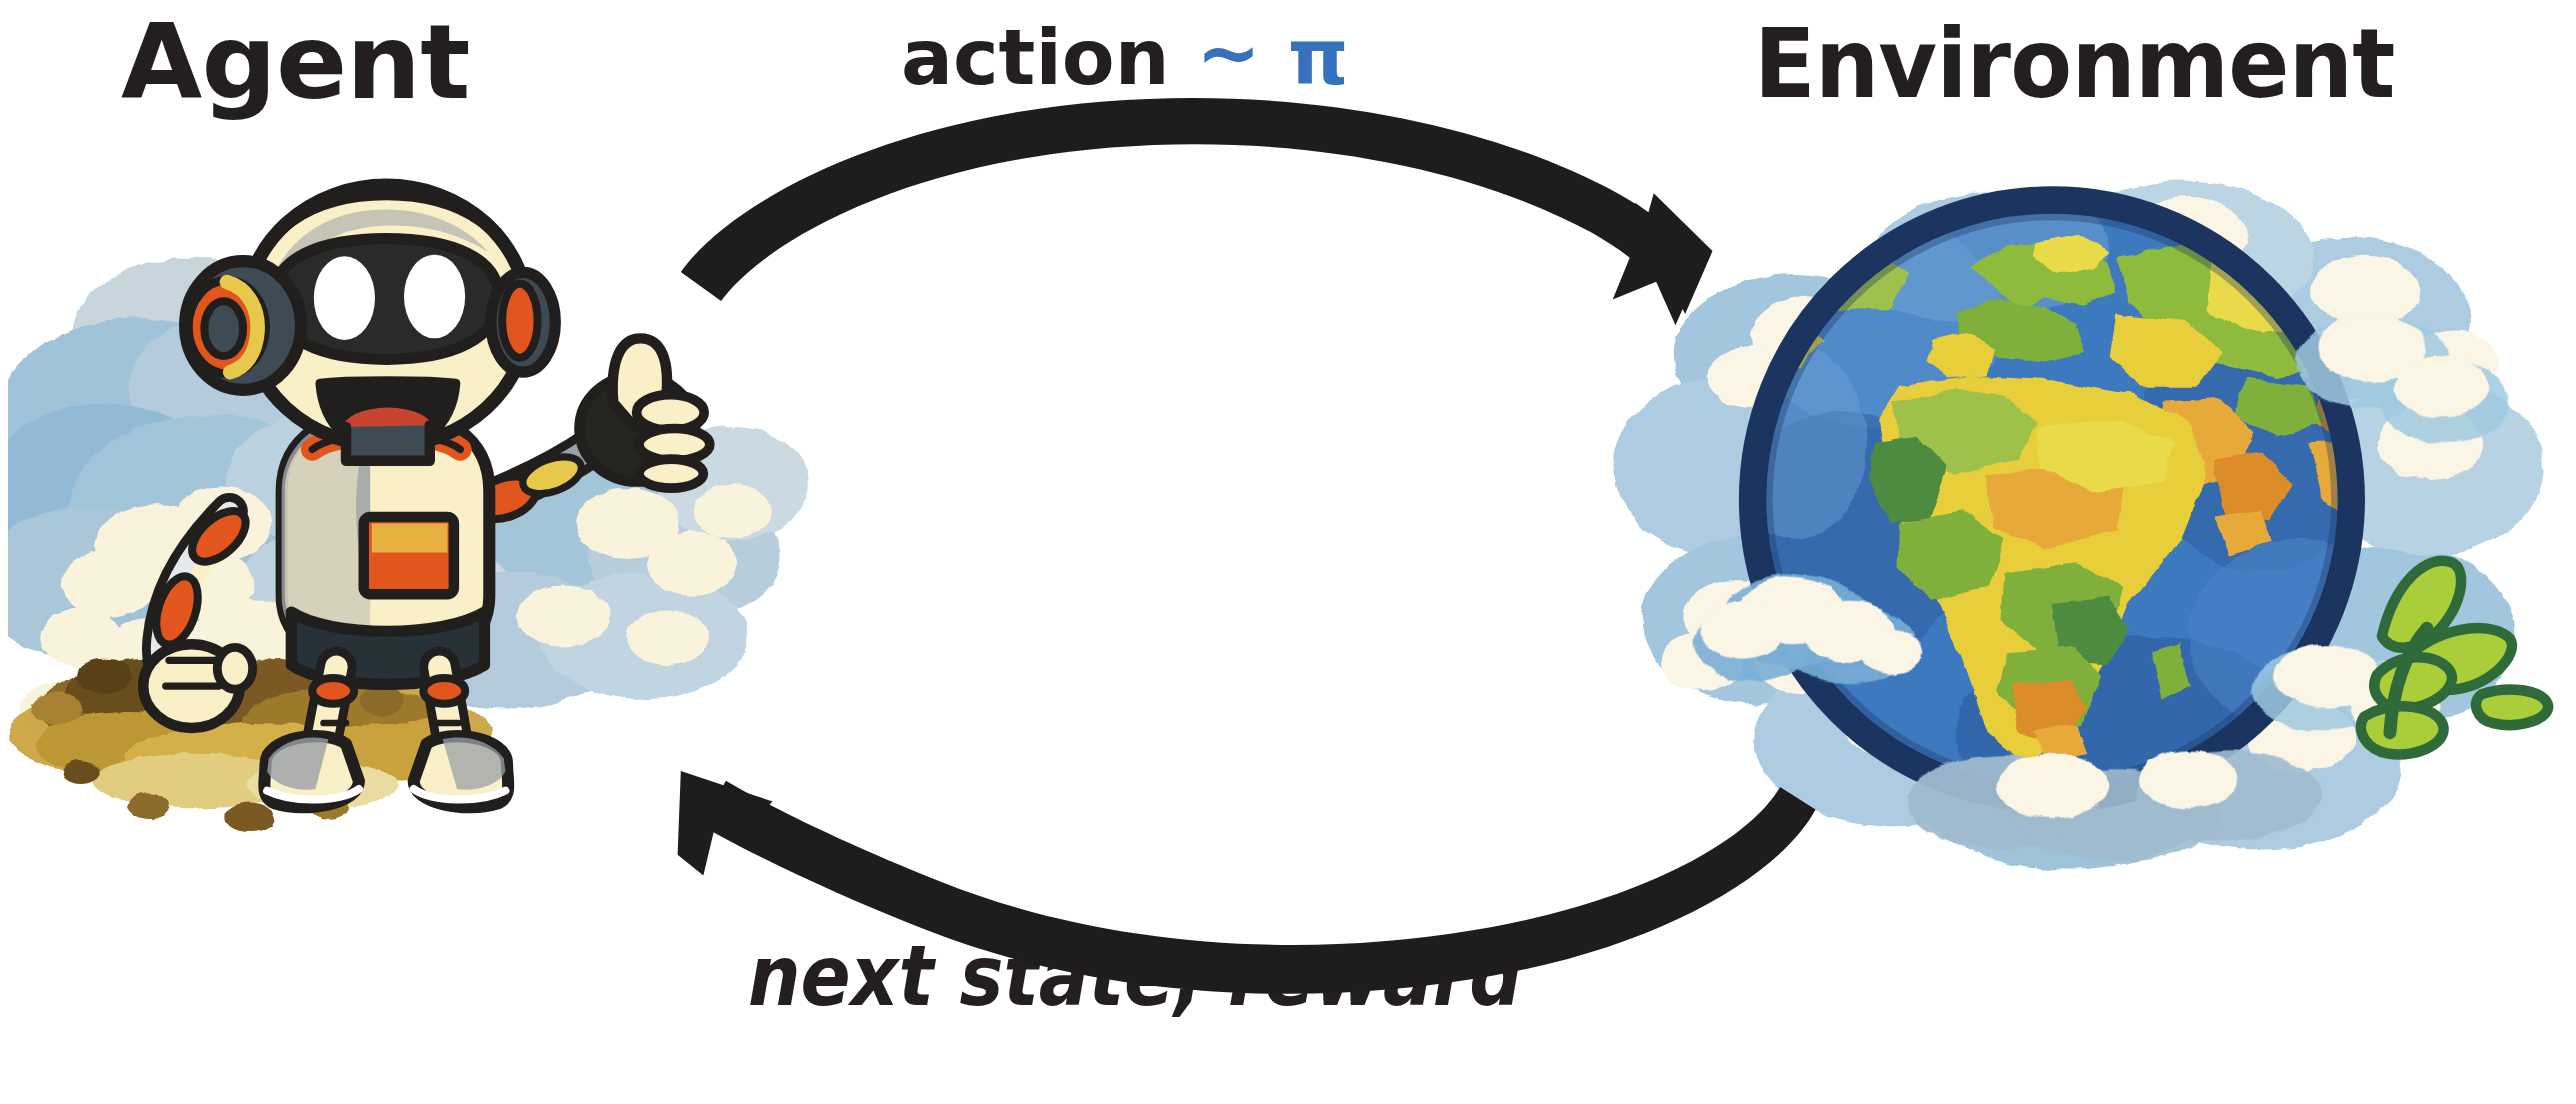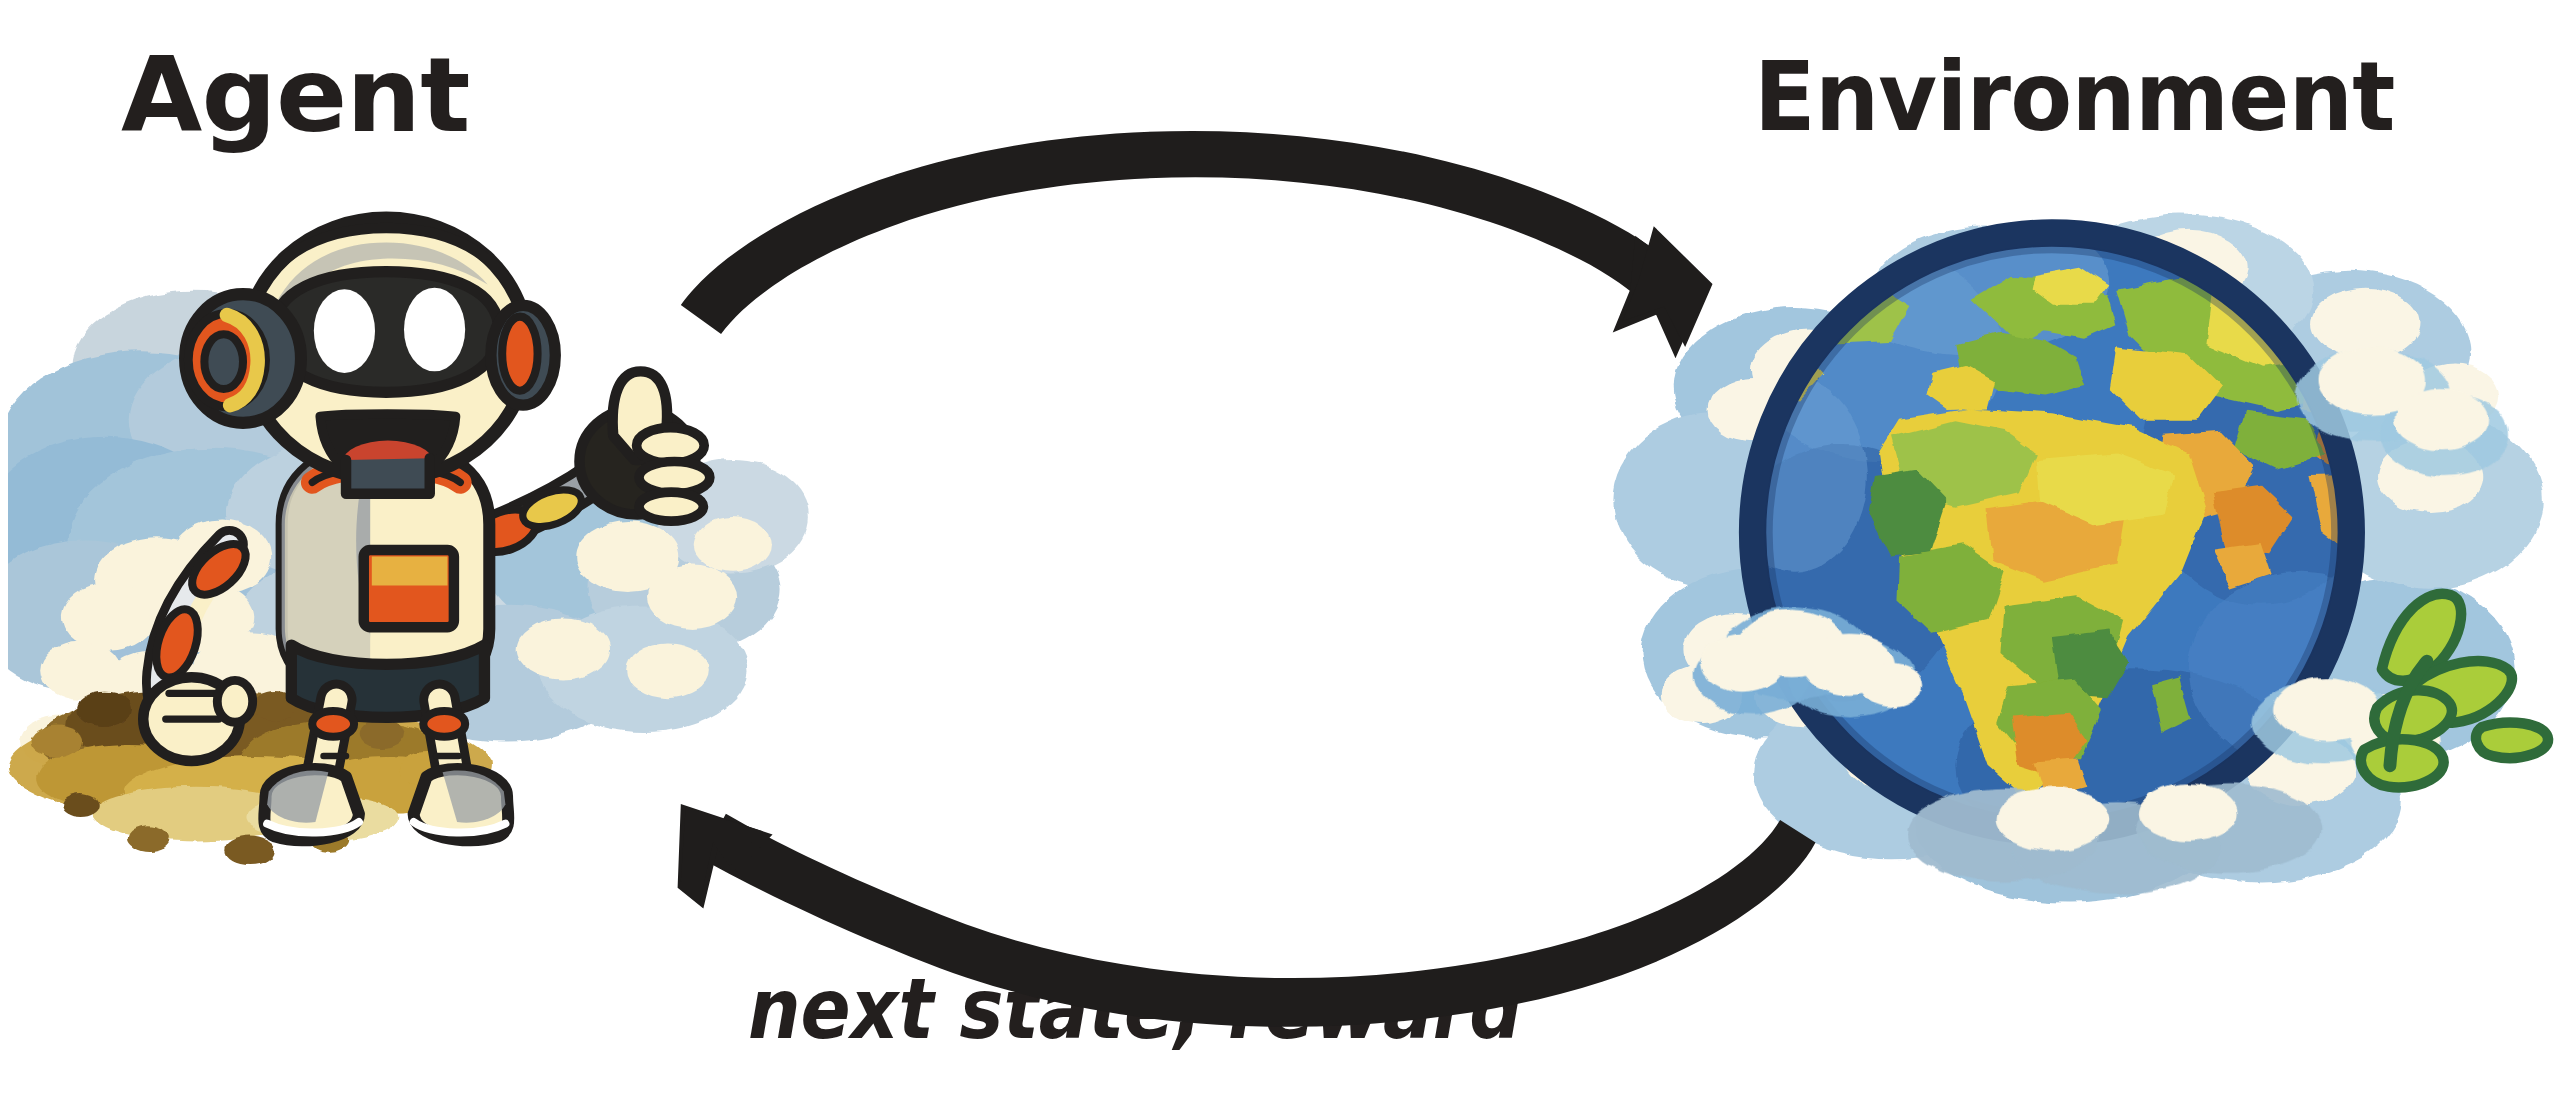--- a/index.html
+++ b/index.html
@@ -1,21 +1,21 @@
 <!DOCTYPE html>
 <html style="font-size:13px"><head>
 <meta charset="utf-8">
 <title>RL Agent-Environment Loop</title>
 <style>
   html,body{margin:0;padding:0;background:#ffffff;}
   body{
     width:2576px;height:1105px;overflow:hidden;position:relative;
     font-family:"DejaVu Sans","Liberation Sans",sans-serif;
   }
-  #stage{position:absolute;left:0;top:0;width:2576px;height:1062px;background:#fff;margin-top:33px;}
+  #stage{position:absolute;left:0;top:0;width:2576px;height:1062px;background:#fff;}
 
   
   .title{
     position:absolute;
     font-family:"DejaVu Sans","Liberation Sans",sans-serif;
     font-weight:bold;
     color:#231f1e;
     white-space:nowrap;
     line-height:1;
     letter-spacing:-0.8px;
@@ -58,20 +58,23 @@
 </style>
 </head>
 <body>
 
 <div id="stage">
 
   <div class="title" id="agent-title">Agent</div>
 
   <div class="title" id="env-title">Environment</div>
 
+  <div id="action-label">
+    <span>action</span><span>&nbsp;</span><span class="tilde">~</span><span>&nbsp;</span><span class="pol">π</span>
+  </div>
 
   <div id="reward-label">next state, reward</div>
 
   <svg id="agent-art" viewBox="0 0 1030 950">
     <defs>
       <filter id="wc" x="-20%" y="-20%" width="140%" height="140%">
         <feTurbulence type="fractalNoise" baseFrequency="0.035" numOctaves="3" seed="7" result="n"></feTurbulence>
         <feDisplacementMap in="SourceGraphic" in2="n" scale="9" xChannelSelector="R" yChannelSelector="G"></feDisplacementMap>
       </filter>
       <filter id="wc2" x="-20%" y="-20%" width="140%" height="140%">

